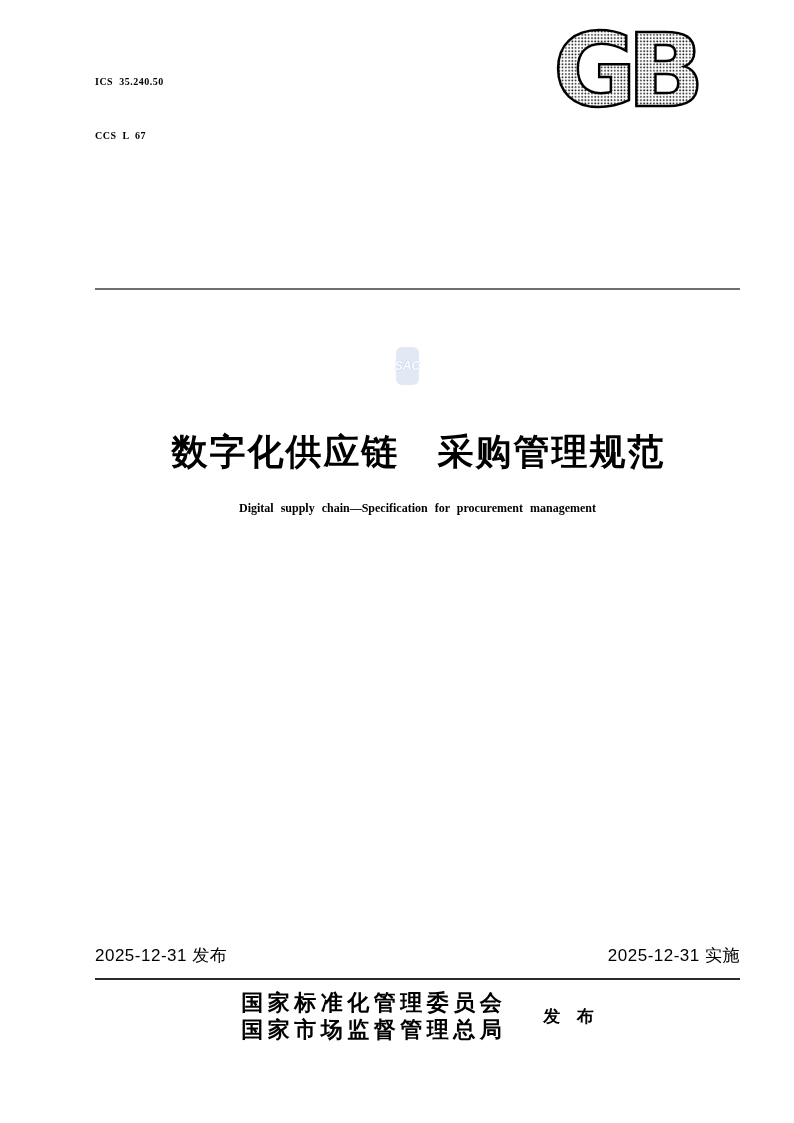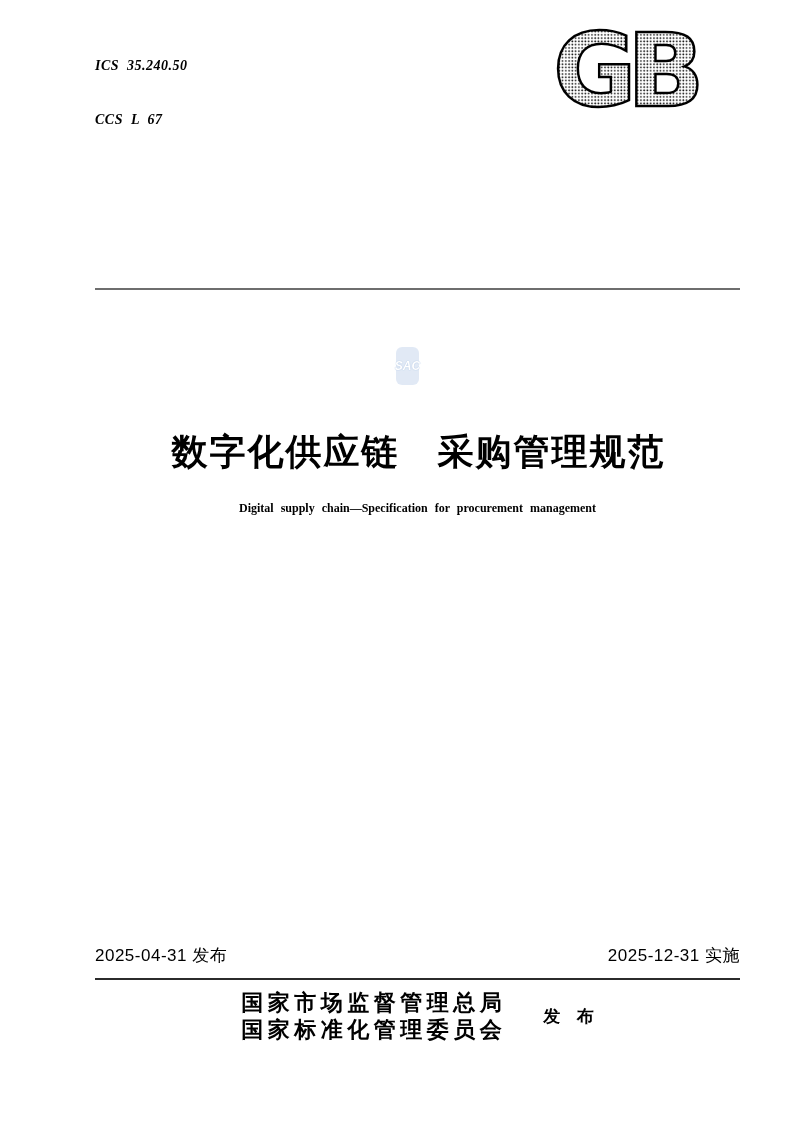--- a/index.html
+++ b/index.html
@@ -21,28 +21,27 @@
     position: absolute;
     left: 95px;
     top: 0;
     width: 645px;
     height: 100%;
   }
   
   .ics-block {
     position: absolute;
     left: 0;
-    top: 21px;
-    font-family: "Liberation Serif", serif;
-    font-weight: bold;
-    font-size: 14px;
+    top: 37px;
+    font-family: "Liberation Serif", serif;
+    font-weight: bold;
+    font-size: 10px;
     line-height: 18px;
     letter-spacing: 0.5px;
     white-space: pre;
-    font-style: italic;
   }
   
   .gb-logo {
     position: absolute;
     top: 24px;
     right: 40px;
     width: 156px;
     height: 96px;
   }
   
@@ -196,30 +195,30 @@
 
 
 
     <hr class="rule-top" style="background: rgb(110, 110, 110);">
 
     <div class="doc-title">数字化供应链　采购管理规范</div>
 
     <div class="doc-title-en">Digital supply chain—Specification for procurement management</div>
 
     <div class="date-row">
-      <span>2025-04-31 发布</span>
+      <span>2025-12-31 发布</span>
       <span>2025-12-31 实施</span>
     </div>
 
     <hr class="rule-bottom" style="background: rgb(43, 43, 43);">
 
     <div class="issuer-row">
       <div class="issuer-lines">
+        <div>国家标准化管理委员会</div>
         <div>国家市场监督管理总局</div>
-        <div>国家标准化管理委员会</div>
       </div>
       <div class="release-label">发 布</div>
     </div>
 
   </div>
 
   <div class="watermark" style="background: rgb(220, 230, 244); color: rgb(255, 255, 255);">SAC</div>
 </div>
 
 </body></html>

